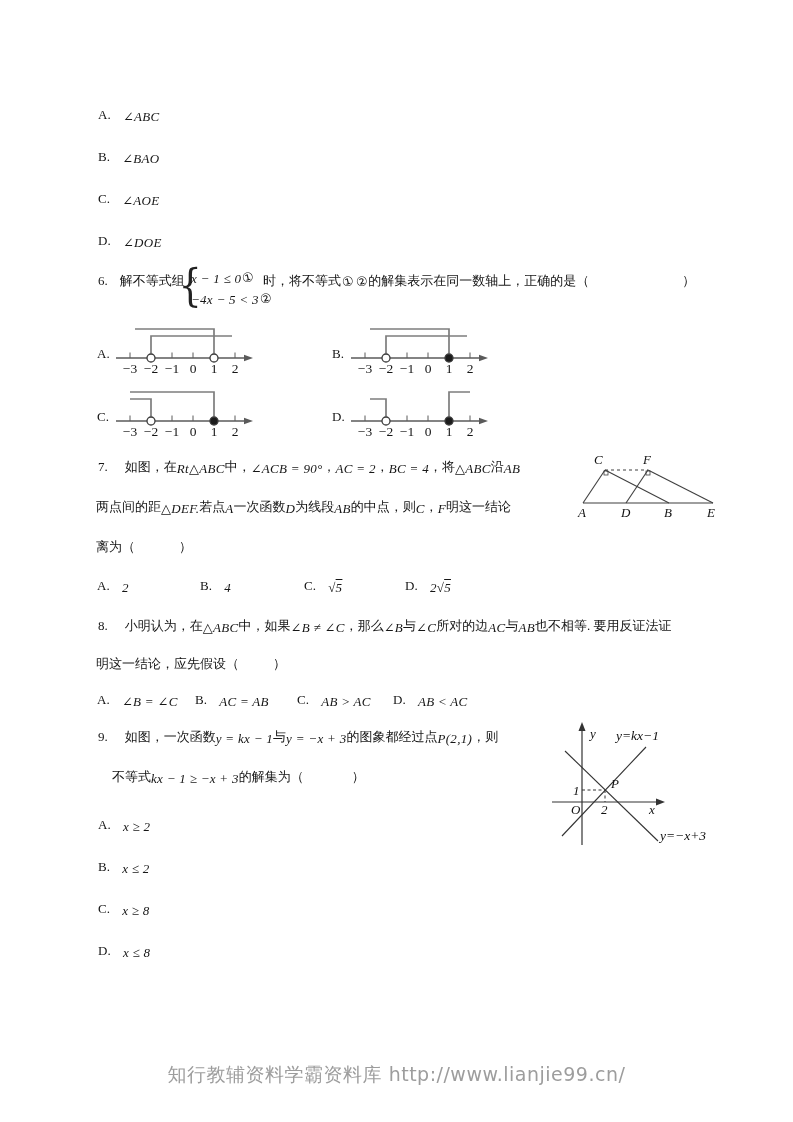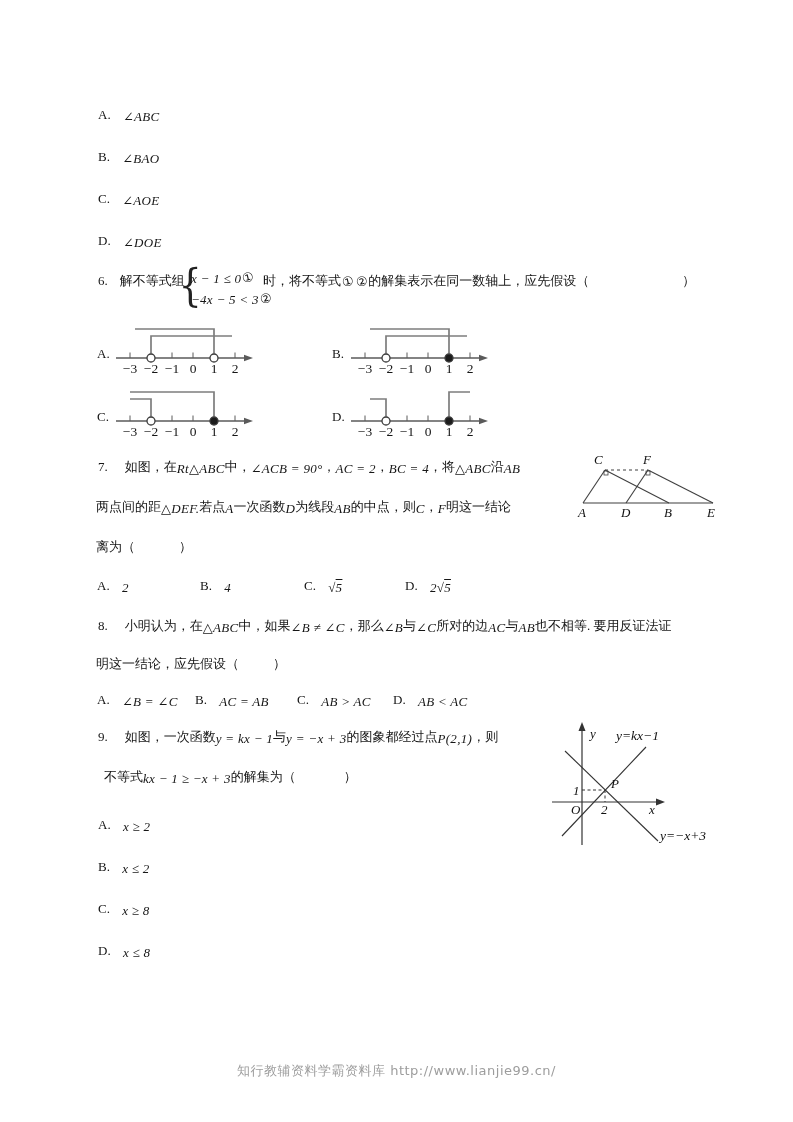--- a/index.html
+++ b/index.html
@@ -17,21 +17,21 @@
   .opt-label{font-size:13px;font-family:"Liberation Serif",serif;color:#141414;}
   .opt-body{margin-left:9px;}
   .sys{position:absolute;left:178px;top:265px;}
   .brace{position:absolute;left:-2px;top:-6px;font-size:45px;font-weight:400;
          font-family:"DejaVu Serif",serif;transform:scaleX(0.8);color:#222;}
   .sys-rows{margin-left:13px;}
   .sys-rows .srow{height:21px;line-height:21px;white-space:nowrap;}
   .tick-label{font-family:"Liberation Serif",serif;font-size:13.5px;fill:#151515;}
   .fig-label{font-family:"Liberation Serif",serif;font-style:italic;font-size:13px;fill:#111;}
   .fig-eq{font-family:"Liberation Serif",serif;font-style:italic;font-size:13.5px;fill:#111;}
-  .footer{position:absolute;left:0;width:793px;text-align:center;top:1062px;font-size:13px;
+  .footer{position:absolute;left:0;width:793px;text-align:center;top:1062px;font-size:19px;
           color:#9d9d9d;font-family:"DejaVu Sans","Liberation Sans",sans-serif;letter-spacing:0.5px;}
 </style>
 </head>
 <body>
 
 <div class="line" style="left:98px;top:106px">
   <span class="opt-label">A.</span>
   <span class="opt-body"><span class="m">∠ABC</span></span>
 </div>
 <div class="line" style="left:98px;top:148px">
@@ -48,21 +48,21 @@
 </div>
 
 <div class="line" style="left:98px;top:272px"><span class="cn">6.</span><span class="g" style="width: 12px;"></span><span class="cn">解不等式组</span></div>
 <div class="sys">
   <span class="brace">{</span>
   <div class="sys-rows">
     <div class="srow"><span class="m">x − 1 ≤ 0</span><span class="mk">①</span></div>
     <div class="srow"><span class="m">−4x − 5 &lt; 3</span><span class="mk">②</span></div>
   </div>
 </div>
-<div class="line" style="left:263px;top:272px"><span class="cn">时，将不等式</span><span class="mk">①</span><span class="mk">②</span><span class="cn">的解集表示在同一数轴上，应先假设（</span><span class="g" style="width: 93px;"></span><span class="cn">）</span></div>
+<div class="line" style="left:263px;top:272px"><span class="cn">时，将不等式</span><span class="mk">①</span><span class="mk">②</span><span class="cn">的解集表示在同一数轴上，正确的是（</span><span class="g" style="width: 93px;"></span><span class="cn">）</span></div>
 <div id="numberlines">
     <span class="opt-label abs" style="left: 97px; top: 346px;">A.</span>
     <svg width="150" height="58" class="abs" style="left: 114px; top: 320px;">
       <line x1="2" y1="38" x2="132" y2="38" stroke="#5a5a5a" stroke-width="1.3"></line>
       <polygon points="139,38 130,34.8 130,41.2" fill="#5a5a5a"></polygon>
       <line x1="16" y1="32.5" x2="16" y2="38" stroke="#5a5a5a" stroke-width="1"></line>
       <text x="16" y="53" text-anchor="middle" class="tick-label">−3</text>
       <line x1="37" y1="32.5" x2="37" y2="38" stroke="#5a5a5a" stroke-width="1"></line>
       <text x="37" y="53" text-anchor="middle" class="tick-label">−2</text>
       <line x1="58" y1="32.5" x2="58" y2="38" stroke="#5a5a5a" stroke-width="1"></line>
@@ -194,21 +194,21 @@
 <div class="line" style="left:297px;top:691px">
   <span class="opt-label">C.</span>
   <span class="opt-body"><span class="m">AB &gt; AC</span></span>
 </div>
 <div class="line" style="left:393px;top:691px">
   <span class="opt-label">D.</span>
   <span class="opt-body"><span class="m">AB &lt; AC</span></span>
 </div>
 
 <div class="line" style="left:98px;top:728px"><span class="cn">9.</span><span class="g" style="width: 17px;"></span><span class="cn">如图，一次函数</span><span class="m">y = kx − 1</span><span class="cn">与</span><span class="m">y = −x + 3</span><span class="cn">的图象都经过点</span><span class="m">P(2,1)</span><span class="cn">，则</span></div>
-<div class="line" style="left:104px;top:768px"><span class="cn">不等式</span><span class="m">kx − 1 ≥ −x + 3</span><span class="cn">的解集为（</span><span class="g" style="width: 48px;"></span><span class="cn">）</span></div>
+<div class="line" style="left:112px;top:768px"><span class="cn">不等式</span><span class="m">kx − 1 ≥ −x + 3</span><span class="cn">的解集为（</span><span class="g" style="width: 48px;"></span><span class="cn">）</span></div>
 
 <svg class="abs" style="left:548px;top:718px" width="190" height="135">
   <line x1="34" y1="10" x2="34" y2="127" stroke="#333" stroke-width="1.2"></line>
   <polygon points="34,4 30.5,13 37.5,13" fill="#333"></polygon>
   <line x1="4" y1="84" x2="110" y2="84" stroke="#333" stroke-width="1.2"></line>
   <polygon points="117,84 108,80.5 108,87.5" fill="#333"></polygon>
   <line x1="14" y1="118" x2="98" y2="29" stroke="#333" stroke-width="1.1"></line>
   <line x1="17" y1="33" x2="110" y2="123" stroke="#333" stroke-width="1.1"></line>
   <line x1="34" y1="72" x2="56" y2="72" stroke="#333" stroke-width="1" stroke-dasharray="3,2.5"></line>
   <line x1="57" y1="72" x2="57" y2="84" stroke="#333" stroke-width="1" stroke-dasharray="3,2.5"></line>

